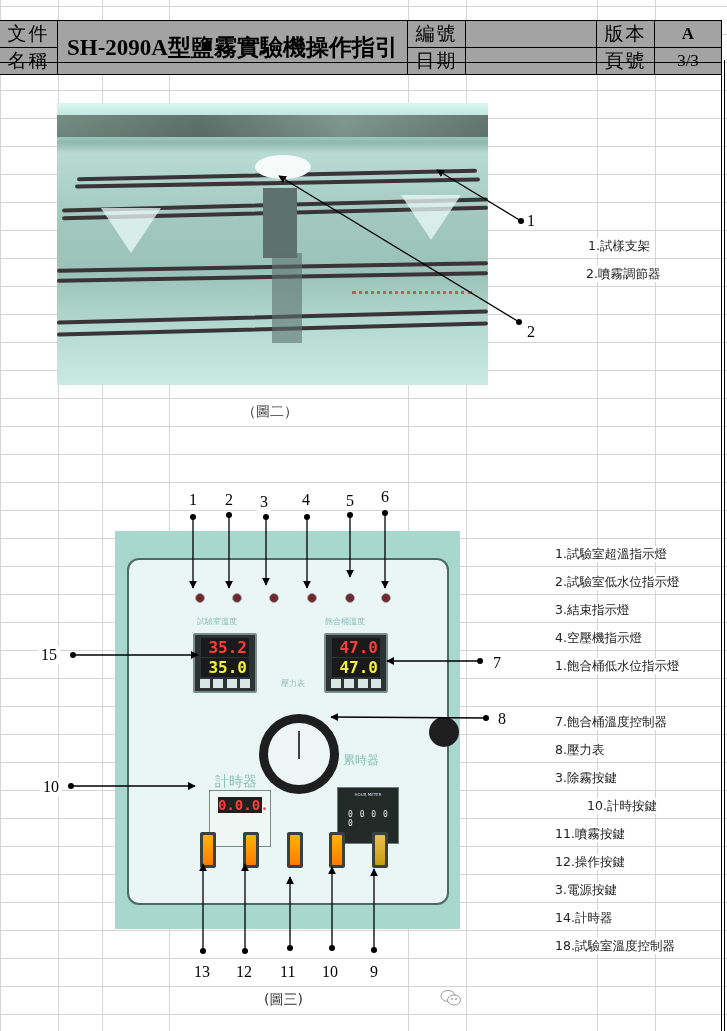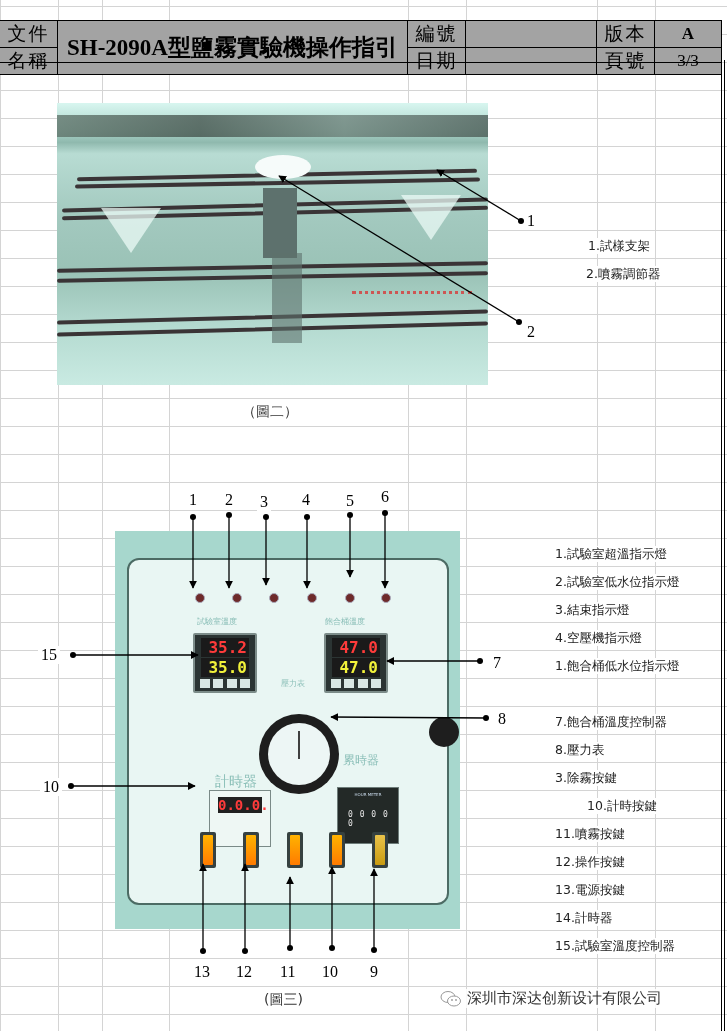--- a/index.html
+++ b/index.html
@@ -246,23 +246,23 @@
 <span class="legend-item" style="left:553px;top:602px;">3.結束指示燈</span>
 <span class="legend-item" style="left:553px;top:630px;">4.空壓機指示燈</span>
 <span class="legend-item" style="left:553px;top:658px;">1.飽合桶低水位指示燈</span>
 <span class="legend-item" style="left:553px;top:686px;margin-top:28px;">6.飽合桶超溫指示燈</span>
 <span class="legend-item" style="left:553px;top:714px;">7.飽合桶溫度控制器</span>
 <span class="legend-item" style="left:553px;top:742px;">8.壓力表</span>
 <span class="legend-item" style="left:553px;top:770px;">3.除霧按鍵</span>
 <span class="legend-item" style="left:553px;top:798px;margin-left:32px;">10.計時按鍵</span>
 <span class="legend-item" style="left:553px;top:826px;">11.噴霧按鍵</span>
 <span class="legend-item" style="left:553px;top:854px;">12.操作按鍵</span>
-<span class="legend-item" style="left:553px;top:882px;">13.電源按鍵</span>
+<span class="legend-item" style="left:553px;top:882px;">3.電源按鍵</span>
 <span class="legend-item" style="left:553px;top:910px;">14.計時器</span>
-<span class="legend-item" style="left:553px;top:938px;">15.試驗室溫度控制器</span>
+<span class="legend-item" style="left:553px;top:938px;">18.試驗室溫度控制器</span>
 
 <svg class="overlay" viewBox="0 0 727 1031">
   <defs>
     <marker id="ah" viewBox="0 0 10 10" refX="9" refY="5" markerWidth="6" markerHeight="6" orient="auto-start-reverse">
       <path d="M0,0 L10,5 L0,10 z" fill="#000"></path>
     </marker>
   </defs>
   <g stroke="#000" stroke-width="1.3" fill="none">
 
     <line x1="521" y1="221" x2="437" y2="170" marker-end="url(#ah)"></line>
@@ -310,14 +310,13 @@
 
 <div class="watermark">
   <span class="wm-icon">
     <svg width="22" height="18" viewBox="0 0 22 18">
       <ellipse cx="8" cy="7" rx="7" ry="5.5" fill="none" stroke="#999" stroke-width="1"></ellipse>
       <ellipse cx="14" cy="11" rx="6.5" ry="5" fill="#fff" stroke="#999" stroke-width="1"></ellipse>
       <circle cx="12" cy="10" r="0.9" fill="#999"></circle>
       <circle cx="16" cy="10" r="0.9" fill="#999"></circle>
     </svg>
   </span>
-  <span>深圳市深达创新设计有限公司</span>
 </div>
 
 </body></html>

